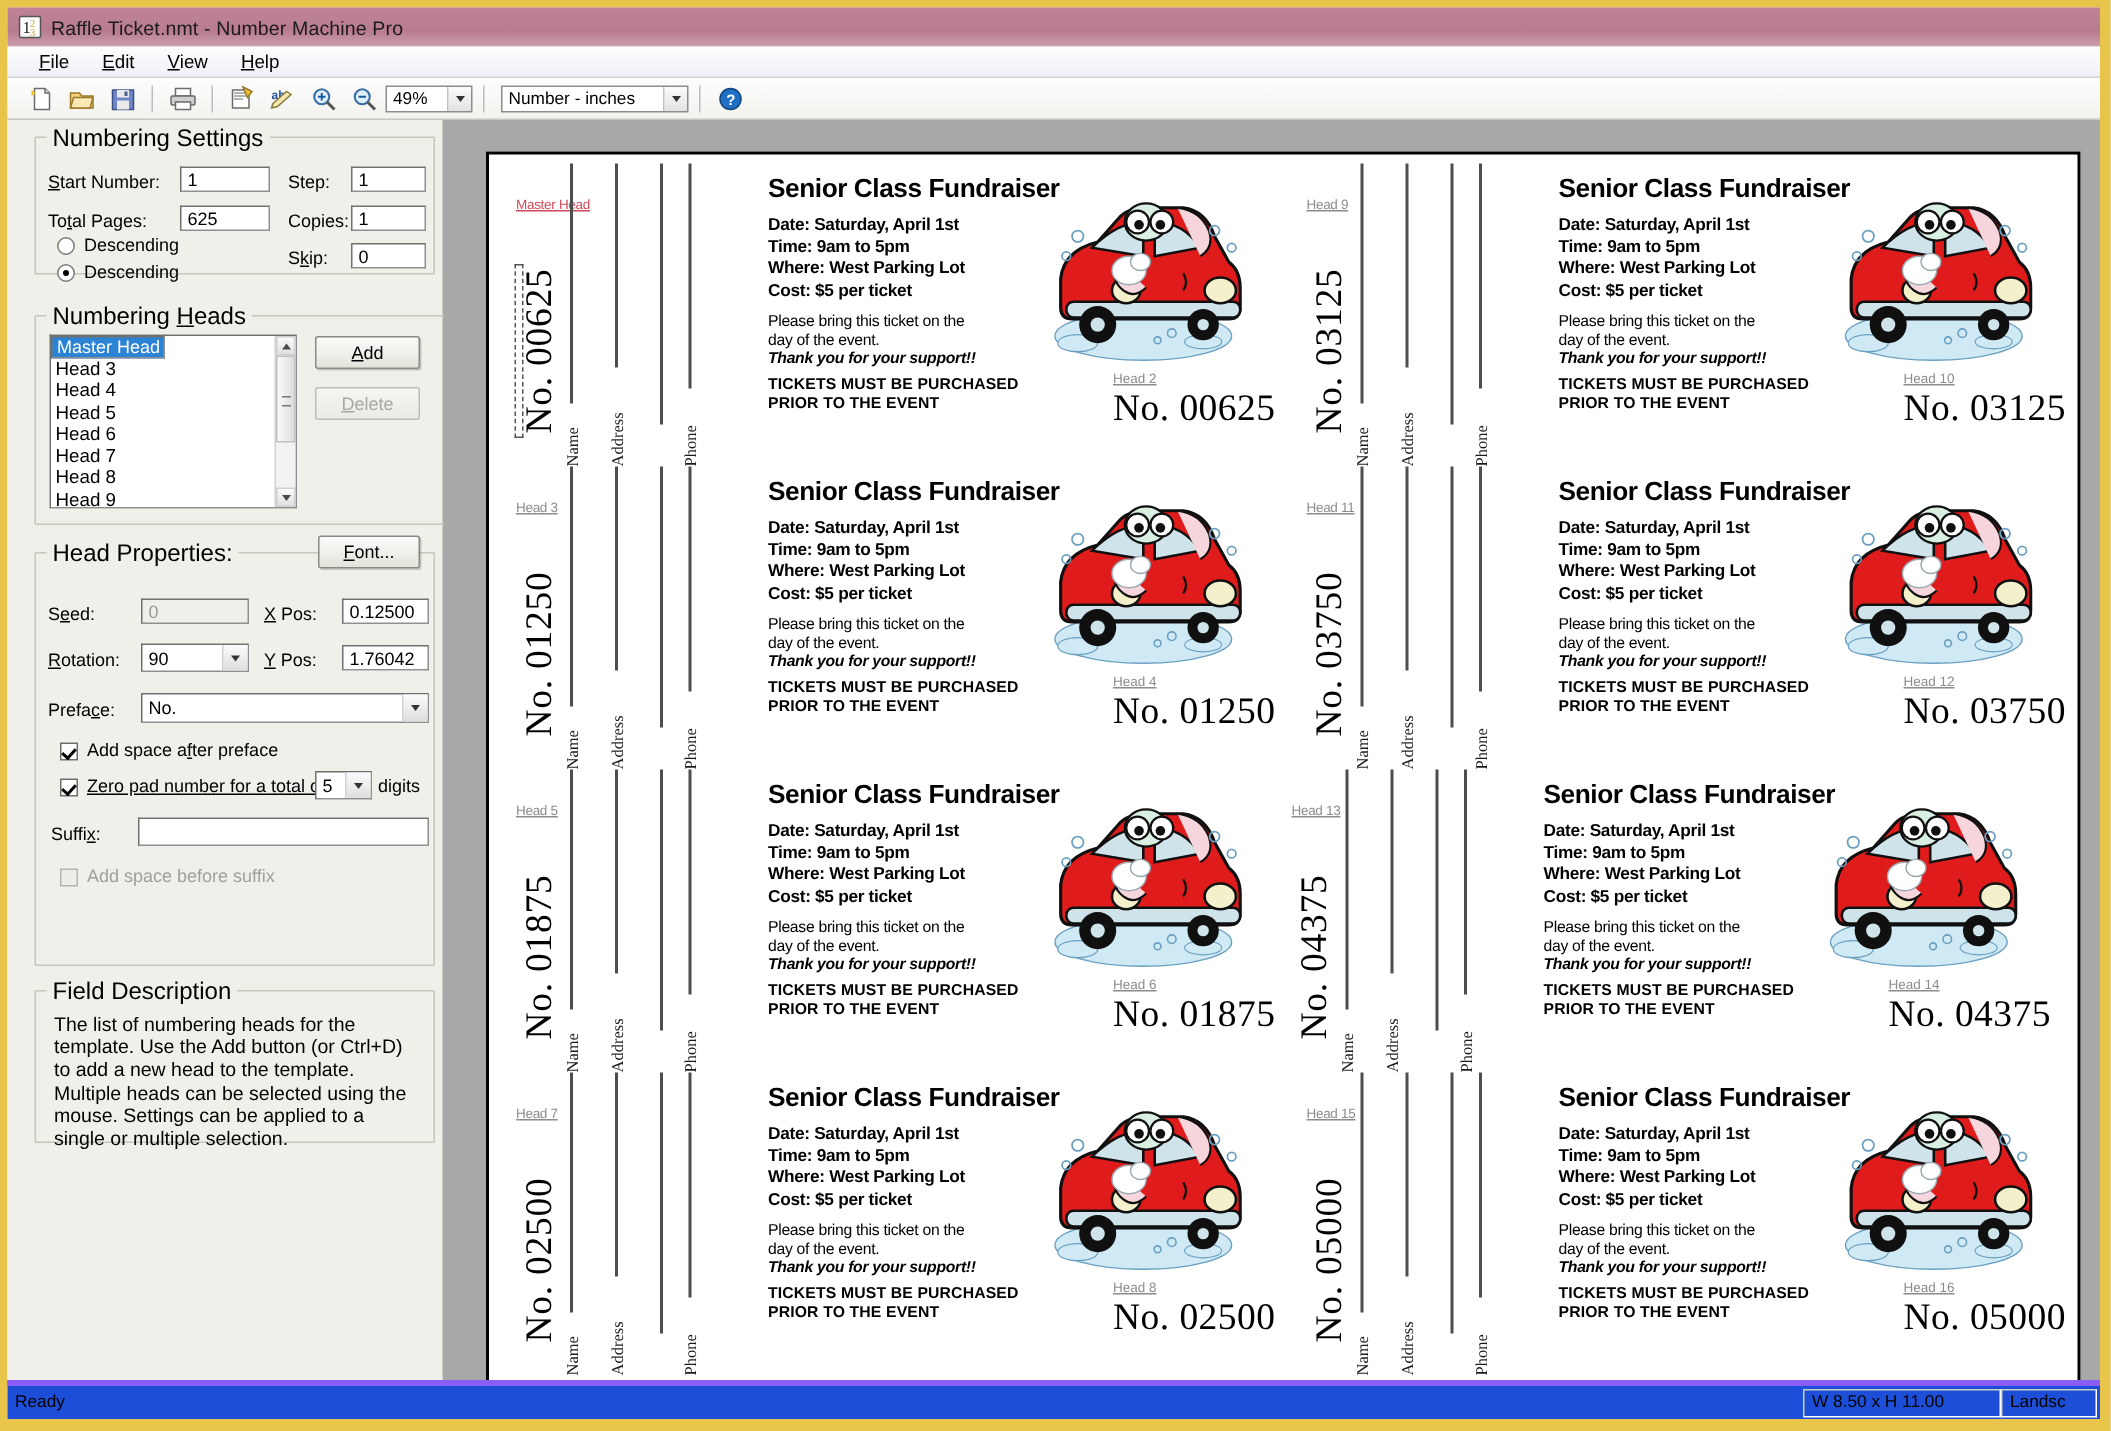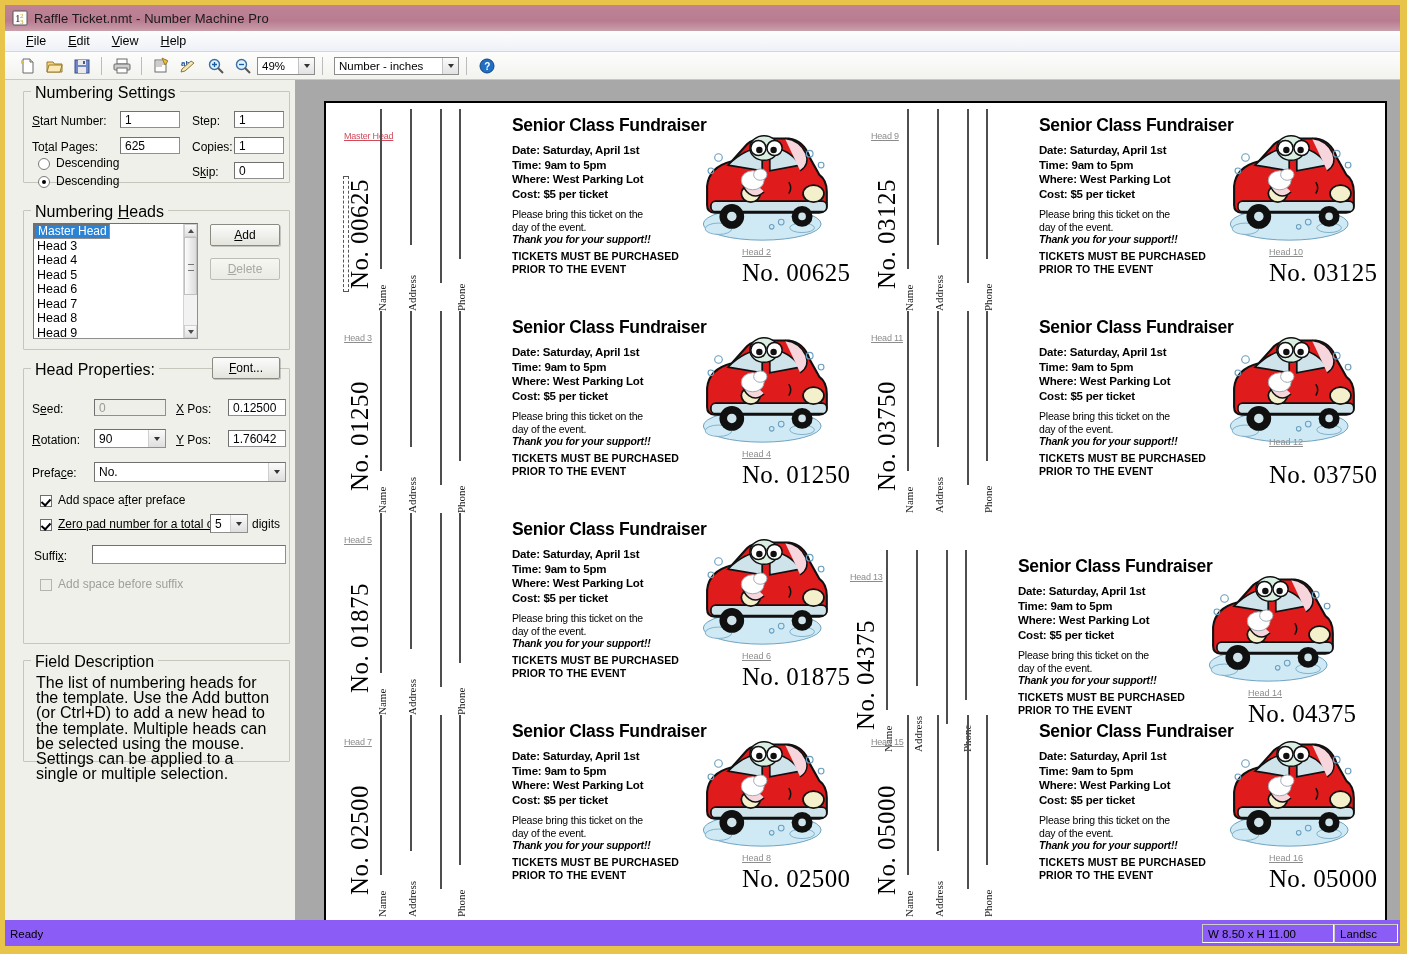--- a/index.html
+++ b/index.html
@@ -129,21 +129,21 @@
   .sel{
     position:absolute;background:#fff;border:1px solid #8f8f8f;border-top-color:#707070;
     border-left-color:#707070;box-sizing:border-box;display:flex;align-items:center;
     font-size:12px;color:#000;
   }
   .sel .v{flex:1;padding-left:4px;white-space:nowrap;overflow:hidden;}
   .sel .a{width:16px;align-self:stretch;border-left:1px solid #cfcfcf;
     background:linear-gradient(to bottom,#fbfbfb,#dedede);display:flex;align-items:center;justify-content:center;}
   
   #desc{
-    position:absolute;font-size:16px;color:#000;line-height:15.2px;
+    position:absolute;font-size:13px;color:#000;line-height:15.2px;
   }
   
   #previewpane{
     position:absolute;left:291px;top:0;right:0;bottom:0;background:#a8a8a8;overflow:hidden;
   }
   #page{
     position:absolute;left:28px;top:21px;width:1063px;height:826px;background:#fff;
     border:2px solid #000;box-sizing:border-box;
   }
   
@@ -184,21 +184,21 @@
   }
   .t-num{
     position:absolute;font-family:"Liberation Serif",serif;font-size:25px;color:#000;
     white-space:nowrap;letter-spacing:.3px;
   }
   .t-headlbl{position:absolute;font-size:9px;color:#8c8c8c;text-decoration:underline;white-space:nowrap;}
   .car{position:absolute;width:152px;height:118px;}
   
   #statusbar{
     position:absolute;left:0;right:0;bottom:0;height:26px;
-    background:#8b5cf6;border-top:1px solid #8b5cf6;
+    background:#1d4ed8;border-top:4px solid #8b5cf6;
     display:flex;align-items:center;box-sizing:border-box;
   }
   .sb-cell{font-size:11.5px;color:#000;padding:0 5px;height:17px;display:flex;align-items:center;}
   .sb-sunken{border:1px solid #cdcdc6;border-right-color:#fff;border-bottom-color:#fff;}
 </style>
 </head>
 <body>
 
 <div id="window">
 
@@ -318,21 +318,21 @@
         <div class="field" style="left:210px;top:45px;width:50px;height:17px;">1</div>
 
         <div class="radio" style="left:14px;top:66px;"></div>
         <div class="lbl" style="left:32px;top:64px;">Descending</div>
         <div class="radio on" style="left:14px;top:84px;"></div>
         <div class="lbl" style="left:32px;top:82px;">Descending</div>
         <div class="lbl" style="left:168px;top:73px;">S<u>k</u>ip:</div>
         <div class="field" style="left:210px;top:70px;width:50px;height:17px;">0</div>
       </div>
 
-      <div class="group" style="left:18px;top:130px;width:265px;height:138px;">
+      <div class="group" style="left:18px;top:130px;width:265px;height:138px;padding-left:44px;">
         <div class="group-title">Numbering <u>H</u>eads</div>
         <div id="headlist" style="left:9px;top:12px;width:165px;height:116px;">
           <div class="head-opt sel">Master Head</div>
           <div class="head-opt">Head 2</div>
           <div class="head-opt">Head 3</div>
           <div class="head-opt">Head 4</div>
           <div class="head-opt">Head 5</div>
           <div class="head-opt">Head 6</div>
           <div class="head-opt">Head 7</div>
           <div class="head-opt">Head 8</div>
@@ -577,21 +577,21 @@
                   <div>day of the event.</div>
                   <div><i>Thank you for your support!!</i></div>
                 </div>
                 <div class="t-must">
                   <div>TICKETS MUST BE PURCHASED</div>
                   <div>PRIOR TO THE EVENT</div>
                 </div>
                 <div class="car" style="left: 230px; top: 20px;"><svg width="152" height="118" viewBox="0 0 160 112">
                     <use href="#carwash"></use>
                   </svg></div>
-                <div class="t-headlbl" style="left: 282px; top: 128px;">Head 12</div>
+                <div class="t-headlbl" style="left: 282px; top: 140px;">Head 12</div>
                 <div class="t-num" style="left: 282px; top: 152px;">No. 03750</div>
               </div>
             </div>
             <div class="ticket" style="left: 6px; top: 408px; width: 527px; height: 202px;">
               <div class="stub">
                 <div class="headlbl" style="left: 12px; top: 24px;">Head 5</div>
                 <div class="stubnum" style="left: 14px; top: 38px; height: 0px; transform-origin: left top; transform: rotate(-90deg) translate(-144px, 0px);">No. 01875</div>
                 <div class="vline" style="left: 48px; top: 2px; height: 160px;"></div>
                 <div class="vlabel" style="left: 44px; top: 162px; transform-origin: left top; transform: rotate(-90deg) translate(-42px, 0px);">Name</div>
                 <div class="vline" style="left: 78px; top: 2px; height: 136px;"></div>
@@ -617,21 +617,21 @@
                   <div>TICKETS MUST BE PURCHASED</div>
                   <div>PRIOR TO THE EVENT</div>
                 </div>
                 <div class="car" style="left: 230px; top: 20px;"><svg width="152" height="118" viewBox="0 0 160 112">
                     <use href="#carwash"></use>
                   </svg></div>
                 <div class="t-headlbl" style="left: 282px; top: 140px;">Head 6</div>
                 <div class="t-num" style="left: 282px; top: 152px;">No. 01875</div>
               </div>
             </div>
-            <div class="ticket" style="left: 512px; top: 408px; width: 527px; height: 202px; margin-top: 37px;">
+            <div class="ticket" style="left: 523px; top: 408px; width: 527px; height: 202px;">
               <div class="stub">
                 <div class="headlbl" style="left: 12px; top: 24px;">Head 13</div>
                 <div class="stubnum" style="left: 14px; top: 38px; height: 0px; transform-origin: left top; transform: rotate(-90deg) translate(-144px, 0px);">No. 04375</div>
                 <div class="vline" style="left: 48px; top: 2px; height: 160px;"></div>
                 <div class="vlabel" style="left: 44px; top: 162px; transform-origin: left top; transform: rotate(-90deg) translate(-42px, 0px);">Name</div>
                 <div class="vline" style="left: 78px; top: 2px; height: 136px;"></div>
                 <div class="vlabel" style="left: 74px; top: 162px; transform-origin: left top; transform: rotate(-90deg) translate(-42px, 0px);">Address</div>
                 <div class="vline" style="left: 108px; top: 2px; height: 174px;"></div>
                 <div class="vline" style="left: 127px; top: 2px; height: 150px;"></div>
                 <div class="vlabel" style="left: 123px; top: 162px; transform-origin: left top; transform: rotate(-90deg) translate(-42px, 0px);">Phone</div>

